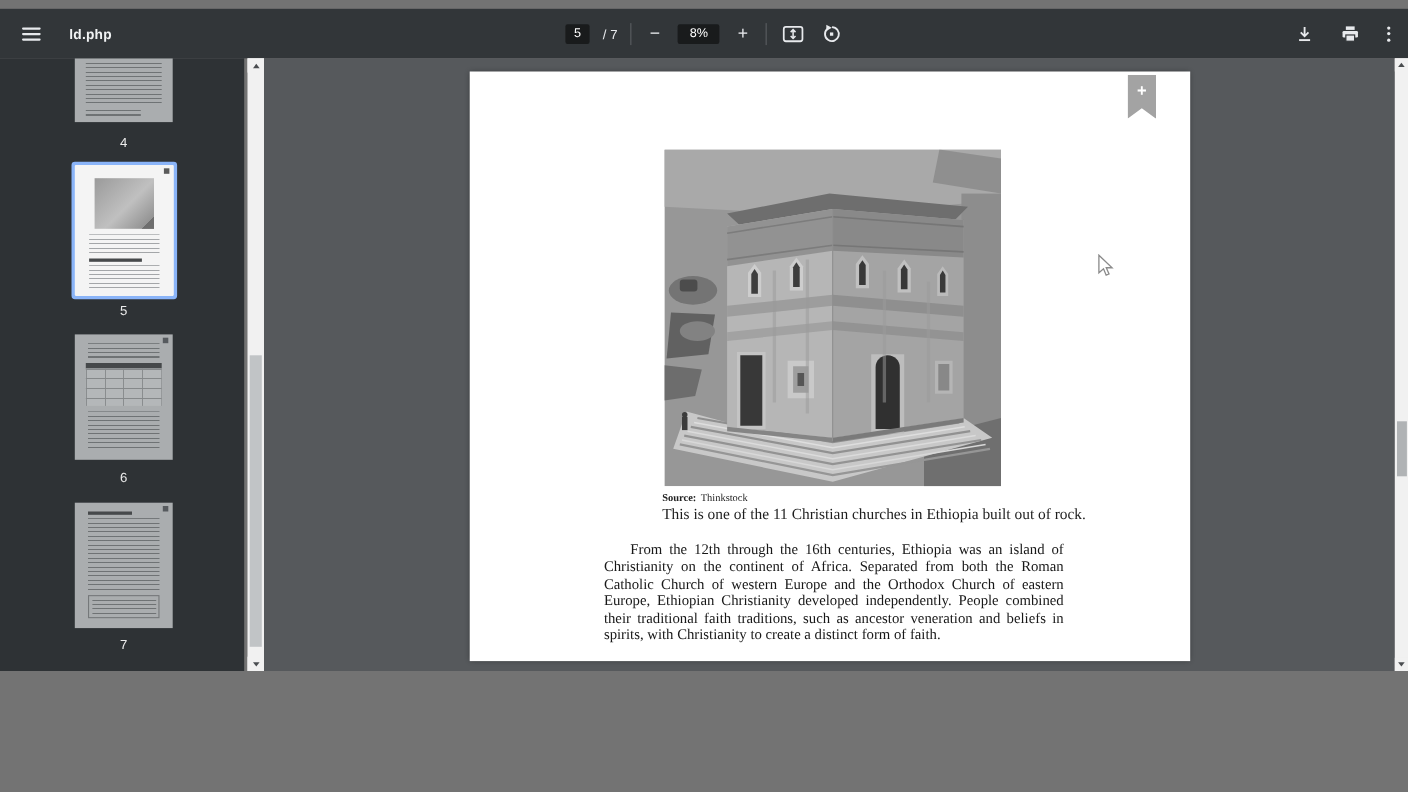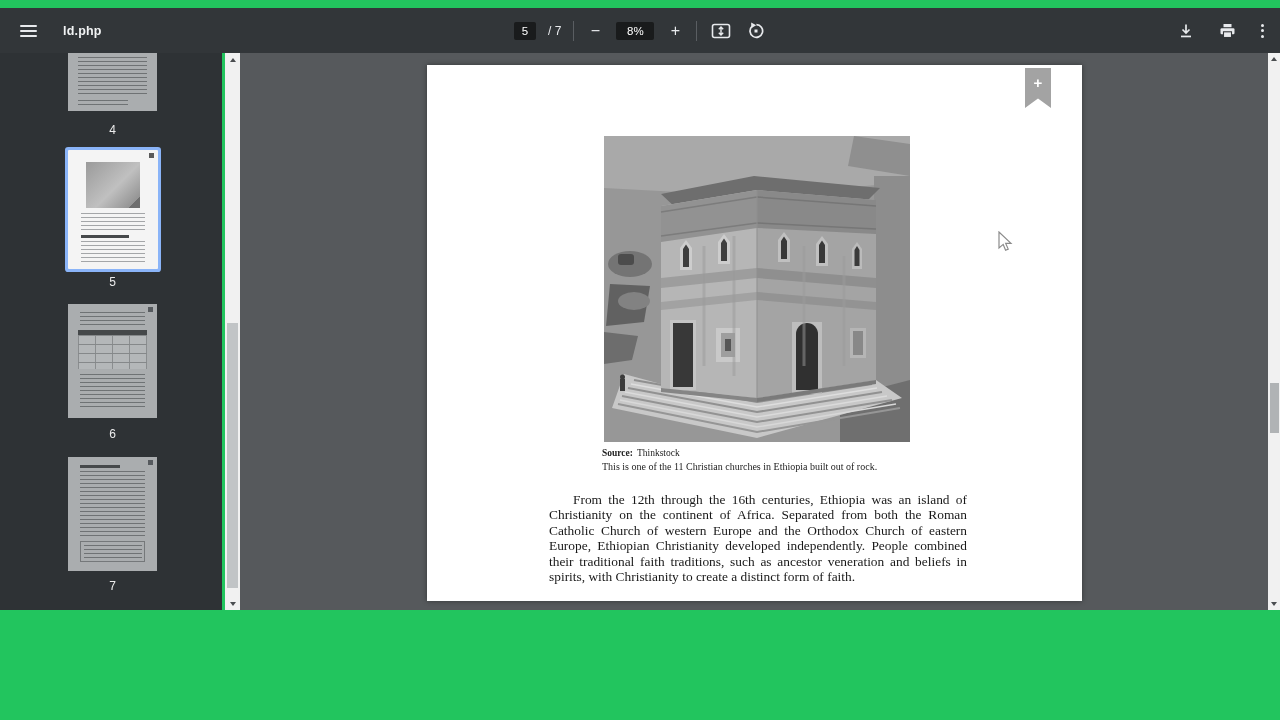--- a/index.html
+++ b/index.html
@@ -1,18 +1,18 @@
 <!DOCTYPE html>
 <html><head>
 <meta charset="utf-8">
 <style>
   * { margin:0; padding:0; box-sizing:border-box; }
   html,body { width:1280px; height:720px; background:#000; overflow:hidden;
               font-family:"Liberation Sans", sans-serif; }
-  .stage { position:relative; width:1280px; height:720px; background:#22c55e; }
+  .stage { position:relative; width:1280px; height:720px; background:#737373; }
 
   
   .toolbar { position:absolute; left:0; top:8px; width:1280px; height:45px;
              background:#323639; color:#e8eaed; }
   .tb-left { position:absolute; left:16px; top:0; height:45px; display:flex; align-items:center; gap:22px; }
   .hamburger { display:flex; flex-direction:column; gap:3px; cursor:pointer; padding:4px; }
   .hamburger span { display:block; width:17px; height:2px; background:#e8eaed; border-radius:1px; }
   .tb-title { font-size:12.5px; font-weight:bold; color:#f1f3f4; letter-spacing:.2px; }
   .tb-center { position:absolute; left:514px; top:0; height:45px; display:flex; align-items:center; gap:12px; }
   .tb-box { background:#191b1c; color:#fff; font-size:11.5px; text-align:center;
@@ -63,21 +63,21 @@
   
   .viewer { position:absolute; left:240px; top:53px; width:1028px; height:557px;
             background:#56595c; overflow:hidden; }
   .page { position:absolute; left:187px; top:12px; width:655px; height:536px; background:#fff;
           box-shadow:0 0 5px rgba(0,0,0,.4); }
   .photo { position:absolute; left:177px; top:71px; width:306px; height:306px; }
   .src-line { position:absolute; left:175px; top:383px; font-family:"Liberation Serif", serif;
               font-size:9.5px; color:#222; }
   .src-line b { font-weight:bold; margin-right:4px; }
   .caption { position:absolute; left:175px; top:396px; font-family:"Liberation Serif", serif;
-             font-size:10px; color:#1d1d1d; }
+             font-size:14px; color:#1d1d1d; }
   .para-block { position:absolute; left:122px; top:427px; width:418px;
                 font-family:"Liberation Serif", serif; font-size:13.4px; line-height:15.4px;
                 text-align:justify; color:#181818; }
   .para-block p { margin:0; }
   .para-indent { text-indent:24px; }
   .bookmark { position:absolute; left:785px; top:15px; width:26px; height:40px; background:#a3a3a3;
               clip-path:polygon(0 0,100% 0,100% 100%,50% 76%,0 100%);
               color:#fff; text-align:center; font-size:15px; font-weight:bold; line-height:30px;
               cursor:pointer; }
   .cursor { position:absolute; left:758px; top:178px; pointer-events:none; }

